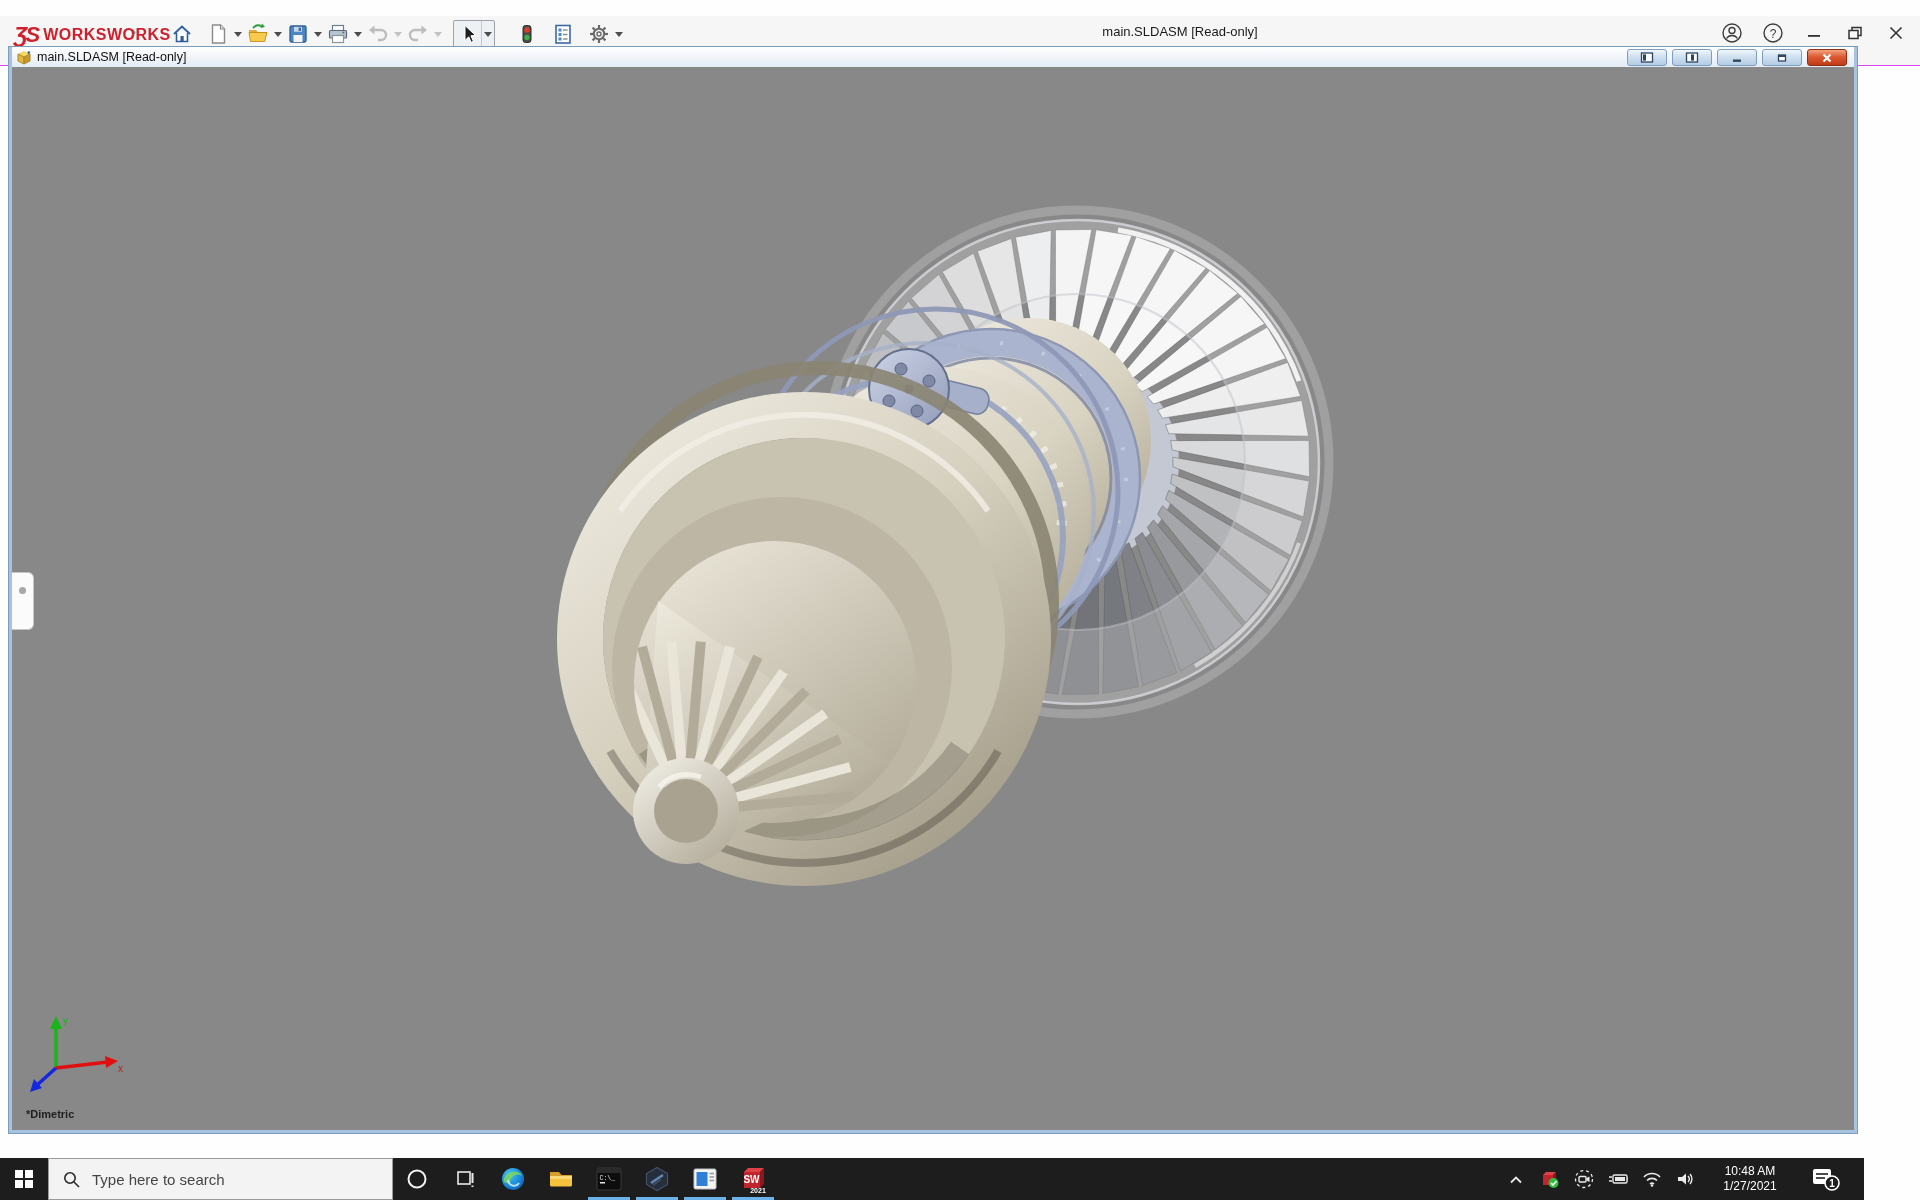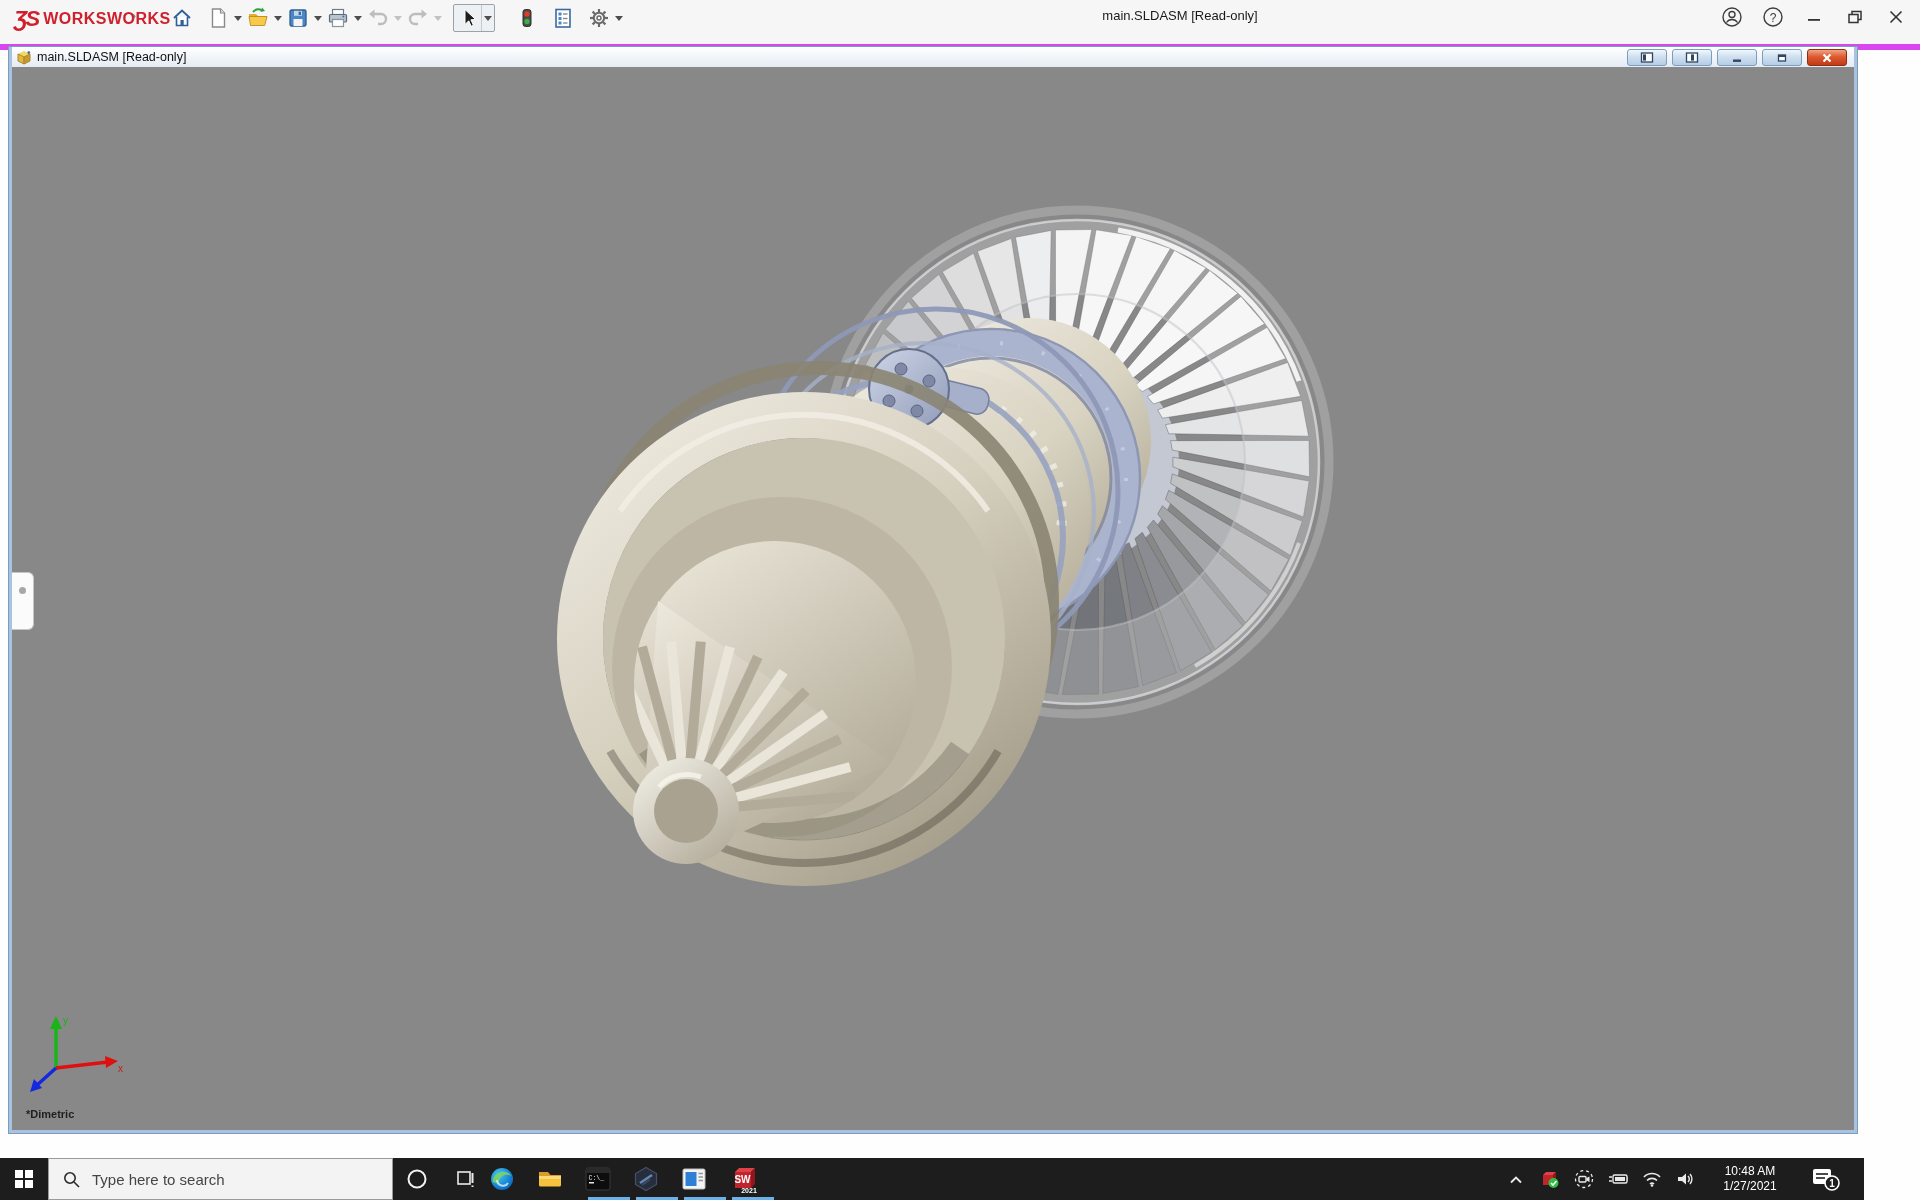--- a/index.html
+++ b/index.html
@@ -1,20 +1,20 @@
 <!DOCTYPE html>
 <html><head>
 <meta charset="utf-8">
 <style>
   html,body{margin:0;padding:0;width:1920px;height:1200px;overflow:hidden;
     font-family:"Liberation Sans",sans-serif;background:#fefefe;}
   *{box-sizing:border-box;}
   
-  .topbar{position:absolute;left:0;top:0;width:1920px;height:50px;background:#f6f6f7;
-    border-bottom:6px solid #d946ef;}
+  .topbar{position:absolute;left:0;top:16px;width:1920px;height:50px;background:#f6f6f7;
+    border-bottom:1px solid #d946ef;}
   .logo{position:absolute;left:14px;top:6px;display:flex;align-items:center;color:#d0202b;}
   .logo .mark{font-size:22px;font-weight:bold;font-style:italic;letter-spacing:-2px;margin-right:5px;}
   .logo .bold{font-size:16px;font-weight:bold;letter-spacing:.5px;}
   .logo .light{font-size:16px;font-weight:700;letter-spacing:.5px;}
   .logo-chev{position:absolute;left:132px;top:9px;color:#6b6b6b;font-size:12px;}
   .tools{position:absolute;left:168px;top:4px;display:flex;align-items:center;}
   .tool{width:27px;height:26px;display:flex;align-items:center;justify-content:center;border-radius:2px;}
   .dd{width:13px;height:26px;display:flex;align-items:center;justify-content:center;}
   .gap{width:9px;}
   .selwrap{display:flex;border:1px solid #9aa2ab;background:#eef1f4;border-radius:2px;height:28px;align-items:center;}
@@ -38,21 +38,21 @@
   .fm-tab .dot{width:7px;height:7px;border-radius:50%;background:#a7a7a7;margin:14px auto 0 auto;}
   .viewlabel{position:absolute;left:14px;bottom:10px;font-size:11px;font-weight:bold;color:#1f1f1f;}
   .triad{position:absolute;left:18px;bottom:32px;}
   
   .taskbar{position:absolute;left:0;top:1158px;width:1864px;height:42px;background:#1d1d1d;
     display:flex;align-items:stretch;color:#eee;}
   .tb-btn{width:48px;display:flex;align-items:center;justify-content:center;position:relative;}
   .tb-search{width:345px;background:#f3f3f3;border:1px solid #9a9a9a;display:flex;align-items:center;
     color:#454545;font-size:15px;}
   .tb-search svg{margin:0 12px 0 14px;}
-  .tb-app{width:48px;display:flex;align-items:center;position:relative;}
+  .tb-app{width:48px;display:flex;align-items:center;justify-content:center;position:relative;}
   .tb-app.running::after{content:'';position:absolute;left:3px;right:3px;bottom:0;height:3px;background:#6cb2e8;}
   .tb-spacer{flex:1;}
   .tray{display:flex;align-items:center;gap:14px;padding-right:16px;}
   .tray-ic{width:20px;height:22px;display:flex;align-items:center;justify-content:center;}
   .clock{width:80px;text-align:center;font-size:12px;line-height:15px;color:#fff;}
   .action{width:44px;display:flex;align-items:center;justify-content:center;position:relative;}
 </style>
 </head>
 <body>
 

